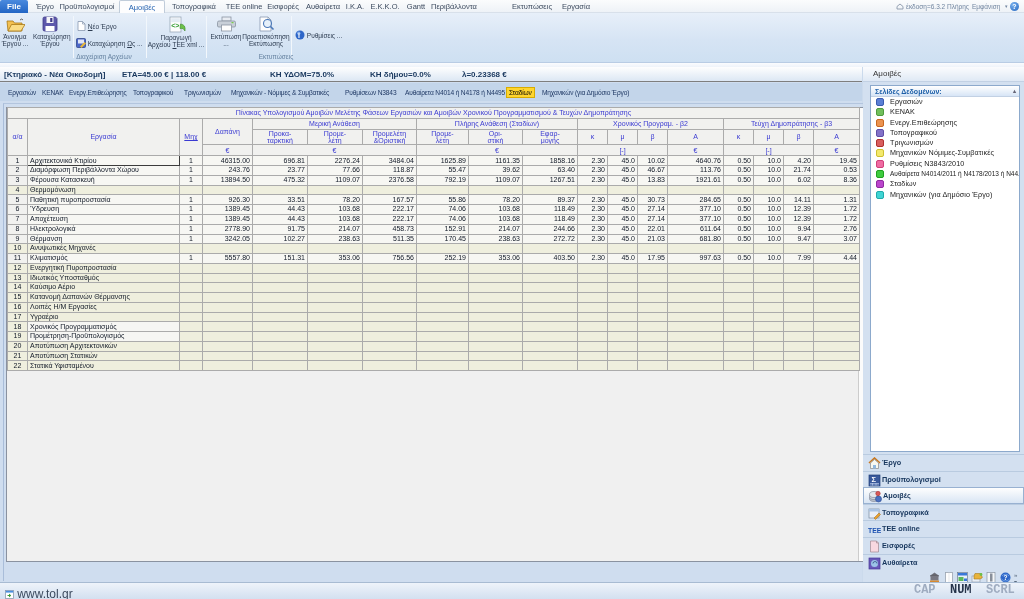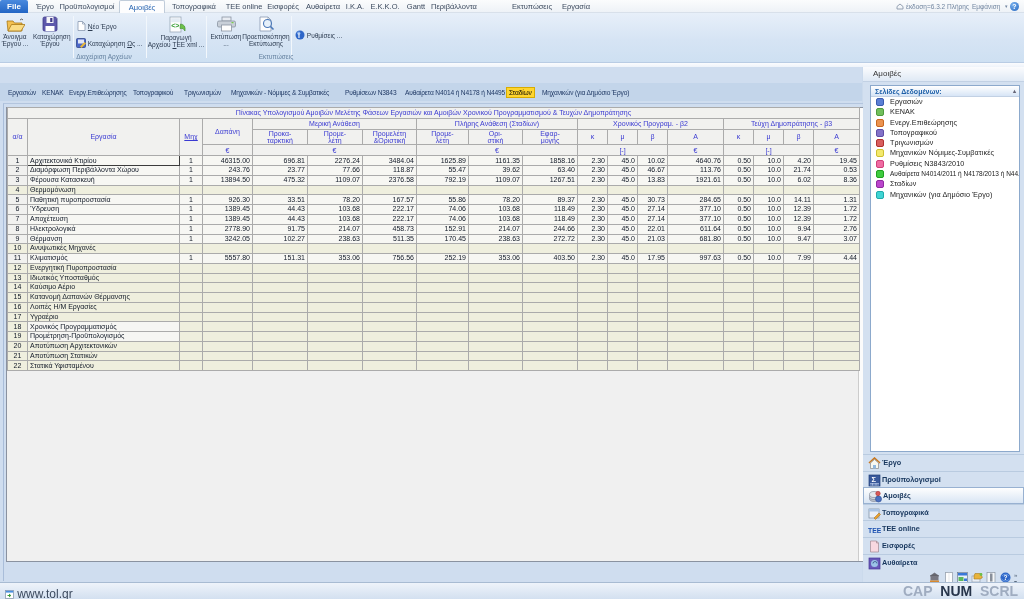--- a/index.html
+++ b/index.html
@@ -72,21 +72,21 @@
   color:#17365d; line-height:16.6px; padding-left:19px; }
 .navrow.sel { background:linear-gradient(#fefefe,#d8e5f4); border:1px solid #98b1d1; }
 .navrow svg { position:absolute; left:5px; top:2px; }
 .iconrow { position:absolute; left:0; top:509px; width:161px; height:12px; }
 .iconrow svg { position:absolute; top:0; }
 
 
 .statusbar { position:absolute; top:582px; left:0; width:1024px; height:17px;
   background:linear-gradient(#eef3fa,#d3e0f0); border-top:1px solid #a8bbd2; font-size:7px; color:#333; }
 .statusbar .tol { position:absolute; left:5px; top:4px; font-size:12px; color:#3c4a5e; }
-.statusbar .keys { position:absolute; right:2px; top:0; font-size:14px; color:#9facc0; font-weight:bold; }
+.statusbar .keys { position:absolute; right:2px; top:0; font-size:12px; color:#9facc0; font-weight:bold;font-family:Liberation Mono, monospace; }
 .statusbar .keys b { color:#26344a; }
 </style>
 </head>
 <body>
 
 <div class="menubar">
   <div class="filetab">File</div>
   <span class="mtab" style="left:32px;width:26px;">Έργο</span>
   <span class="mtab" style="left:58px;width:58px;">Προϋπολογισμοί</span>
   <span class="mtab active" style="left:119px;width:46px;">Αμοιβές</span>
@@ -181,20 +181,27 @@
         <circle cx="3.8" cy="3.2" r="1.6" fill="#8ab2ee"></circle>
         <text x="3" y="8" font-size="7" fill="#fff" font-weight="bold">i</text>
       </svg>
     Ρυθμίσεις ...
   </div>
 </div>
 
 <div class="main">
   <div style="position:absolute;left:0;top:0;width:1024px;height:4px;background:linear-gradient(#fbfcfe,#eef3fa);z-index:5;"></div>
   <div class="leftpane">
+    <div class="infobar">
+      <span style="left:4px;">[Κτηριακό - Νέα Οικοδομή]</span>
+      <span style="left:122px;">ΕΤΑ=45.00 € | 118.00 €</span>
+      <span style="left:270px;">ΚΗ ΥΔΟΜ=75.0%</span>
+      <span style="left:370px;">ΚΗ δήμου=0.0%</span>
+      <span style="left:462px;">λ=0.23368 €</span>
+    </div>
     <div class="tabstrip">
       <span style="left:8px;">Εργασιών</span>
       <span style="left:42px;">ΚΕΝΑΚ</span>
       <span style="left:69px;">Ενεργ.Επιθεώρησης</span>
       <span style="left:133px;">Τοπογραφικού</span>
       <span style="left:184px;">Τριγωνισμών</span>
       <span style="left:231px;">Μηχανικών - Νόμιμες &amp; Συμβατικές</span>
       <span style="left:345px;">Ρυθμίσεων Ν3843</span>
       <span style="left:405px;">Αυθαίρετα Ν4014 ή Ν4178 ή Ν4495</span>
       <span class="hl" style="left:506px;">Σταδίων</span>

